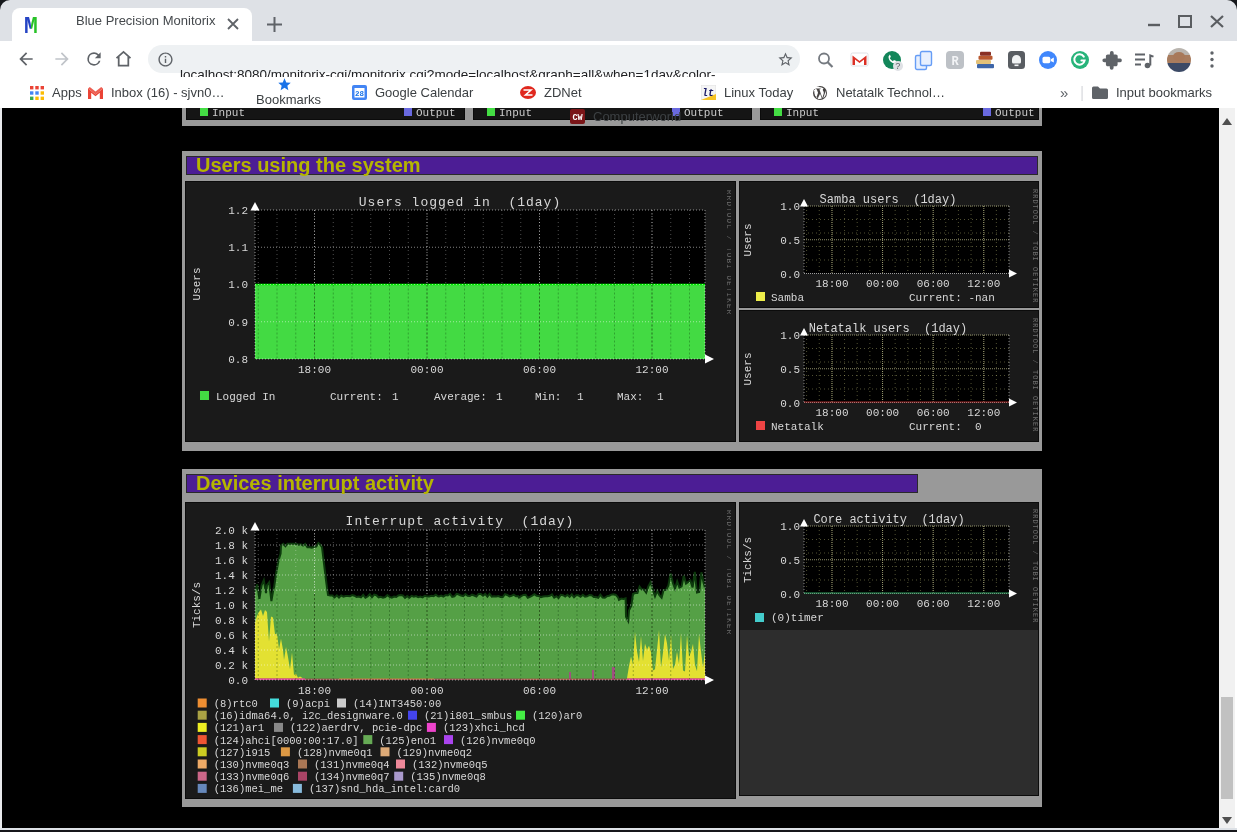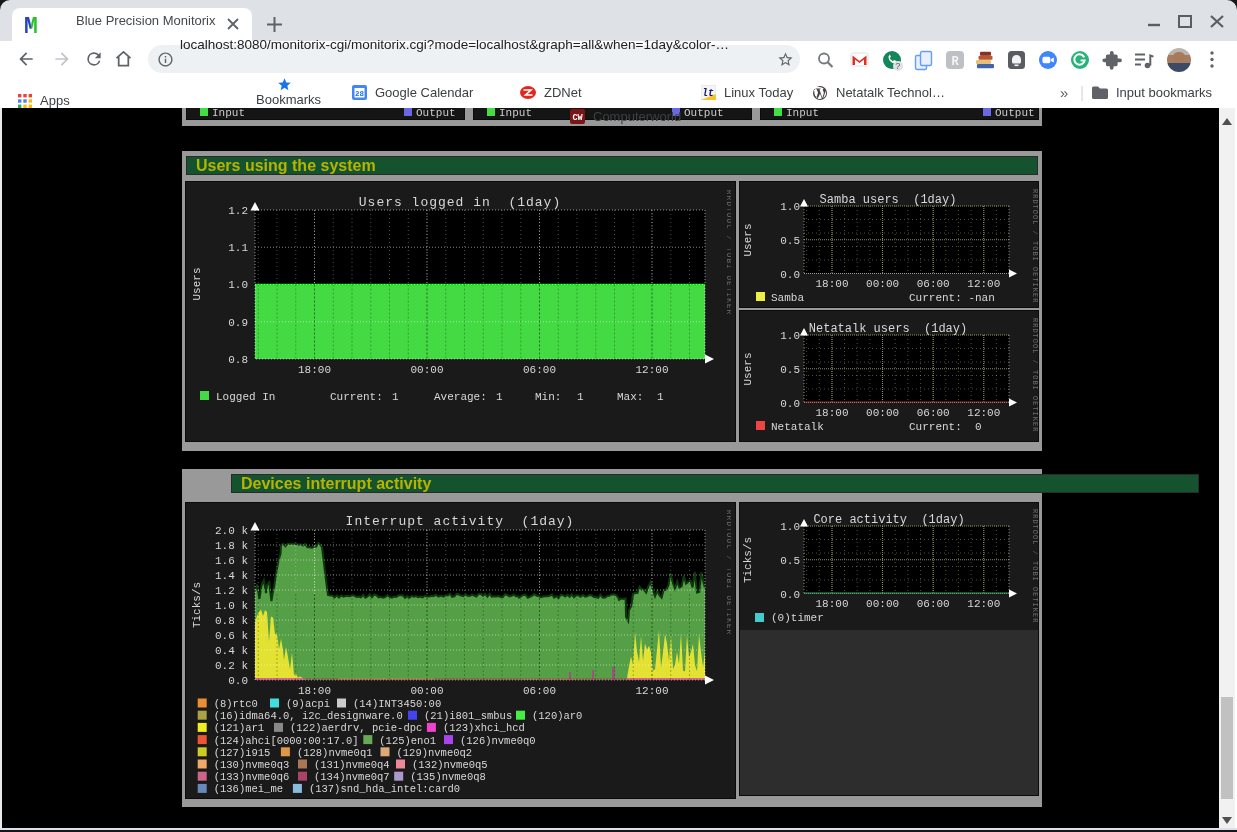--- a/index.html
+++ b/index.html
@@ -6,28 +6,28 @@
 *{box-sizing:border-box;}
 body{font-family:"Liberation Sans",sans-serif;position:relative;}
 .abs{position:absolute;}
 
 #tabstrip{left:0;top:0;width:1237px;height:41px;background:#dee1e6;}
 #tab{left:12px;top:8px;width:240px;height:33px;background:#fff;border-radius:8px 8px 0 0;}
 #tabtitle{left:64px;top:13px;font-size:13px;color:#45494d;margin-left:12px;}
 #winctl{right:0;top:0;width:110px;height:41px;}
 #toolbar{left:0;top:41px;width:1237px;height:36px;background:#fff;}
 #omnibox{left:148px;top:45px;width:652px;height:28px;background:#eef1f3;border-radius:14px;}
-#urltext{left:180px;top:37px;font-size:13.5px;color:#202124;white-space:nowrap;}
+#urltext{left:180px;top:67px;font-size:13.5px;color:#202124;white-space:nowrap;}
 #bookmarks{left:0;top:77px;width:1237px;height:31px;background:#fff;}
 .bk{position:absolute;top:0;height:31px;display:flex;align-items:center;font-size:13px;color:#3c4043;}
 .bk .lbl{margin-left:8px;}
 
 #content{left:0;top:108px;width:1237px;height:724px;background:#000;}
 .section{position:absolute;background:#999999;}
-.sectitle{position:absolute;left:4px;top:5px;background:#14532d;color:#b5b500;font-weight:bold;font-size:16px;line-height:17px;padding-left:9px;border:1px solid #2a2a2a;}
+.sectitle{position:absolute;left:4px;top:5px;background:#4c1d95;color:#b5b500;font-weight:bold;font-size:20px;line-height:17px;padding-left:9px;border:1px solid #2a2a2a;}
 .panel{position:absolute;background:#1a1a1a;border:1px solid #0b0b0b;}
 svg text{font-family:"Liberation Mono",monospace;}
 
 #sbar{left:1219px;top:108px;width:16px;height:724px;background:#f1f1f1;}
 #sthumb{left:1221px;top:697px;width:12px;height:102px;background:#c1c1c1;}
 
 #bleft{left:0;top:108px;width:2px;height:724px;background:#e8eaed;}
 #bright{left:1235px;top:108px;width:2px;height:724px;background:#fff;}
 #bbot1{left:0;top:828px;width:1237px;height:2px;background:#dde1e6;}
 #bbot2{left:0;top:830px;width:1237px;height:2px;background:#17171b;}
@@ -60,21 +60,21 @@
 </svg>
 
 <div class="section" style="left:182px;top:151px;width:860px;height:300px;">
   <div class="sectitle" style="width:852px;">Users using the system</div>
   <div class="panel" id="p-users" style="left:3px;top:30px;width:551px;height:261px;"></div>
   <div class="panel" id="p-samba" style="left:557px;top:30px;width:300px;height:127px;"></div>
   <div class="panel" id="p-netatalk" style="left:557px;top:159px;width:300px;height:132px;"></div>
 </div>
 
 <div class="section" style="left:182px;top:469px;width:860px;height:338px;">
-  <div class="sectitle" style="width:968px;margin-left:45px;">Devices interrupt activity</div>
+  <div class="sectitle" style="width:732px;">Devices interrupt activity</div>
   <div class="panel" id="p-int" style="left:3px;top:33px;width:551px;height:297px;"></div>
   <div class="panel" id="p-core" style="left:557px;top:33px;width:300px;height:294px;background:#2d2d2d;">
      <div style="position:absolute;left:0px;top:0px;width:298px;height:127px;background:#1a1a1a;"></div>
   </div>
 </div>
 
 <svg class="abs" id="g1" style="left:189px;top:184px;" width="542" height="252">
   <rect x="66" y="26" width="450" height="149" fill="#000"></rect>
   <rect x="66" y="100.5" width="450" height="74.5" fill="#43da43"></rect>
   <line x1="66" y1="100.5" x2="516" y2="100.5" stroke="#00ee00" stroke-width="1.5"></line>
@@ -617,36 +617,43 @@
 <div class="abs" style="left:1173px;top:52px;width:12px;height:9px;border-radius:50%;background:#a8795a;"></div>
 <svg class="abs" style="left:1203px;top:50px;" width="18" height="20">
     <g fill="#5f6368">
       <circle cx="9" cy="3" r="1.7"></circle>
       <circle cx="9" cy="9.5" r="1.7"></circle>
       <circle cx="9" cy="16" r="1.7"></circle>
     </g>
   </svg>
 <div class="abs" id="bookmarks"></div>
 <div id="bkitems" style="position:absolute;left:0;top:77px;width:1237px;height:31px;">
-  <div class="bk" style="left:18px;align-items:flex-end;">
+  <div class="bk" style="left:30px;">
     <svg width="14" height="14">
         <g>
       <rect x="0" y="0" width="3.4" height="3.4" fill="#ea4335"></rect>
           <rect x="5.3" y="0" width="3.4" height="3.4" fill="#ea4335"></rect>
           <rect x="10.6" y="0" width="3.4" height="3.4" fill="#ea4335"></rect>
       <rect x="0" y="5.3" width="3.4" height="3.4" fill="#4285f4"></rect>
           <rect x="5.3" y="5.3" width="3.4" height="3.4" fill="#4285f4"></rect>
           <rect x="10.6" y="5.3" width="3.4" height="3.4" fill="#fbbc04"></rect>
       <rect x="0" y="10.6" width="3.4" height="3.4" fill="#34a853"></rect>
           <rect x="5.3" y="10.6" width="3.4" height="3.4" fill="#fbbc04"></rect>
           <rect x="10.6" y="10.6" width="3.4" height="3.4" fill="#fbbc04"></rect>
     </g>
       </svg>
       <span class="lbl">Apps</span>
   </div>
+  <div class="bk" style="left:88px;">
+    <svg width="15" height="12">
+        <path d="M0 12 V1.5 L7.5 7.5 L15 1.5 V12 H11.8 V5.8 L7.5 9.2 L3.2 5.8 V12 Z" fill="#ea4335"></path>
+        <path d="M0 1.5 L1.8 0 L7.5 4.6 L13.2 0 L15 1.5 L7.5 7.5 Z" fill="#ea4335" opacity=".85"></path>
+      </svg>
+      <span class="lbl">Inbox (16) - sjvn0…</span>
+  </div>
   <div class="bk" style="left:248px;flex-direction:column;">
     <svg width="15" height="15" viewBox="0 0 24 24">
         <path fill="#1a73e8" d="M12 17.27L18.18 21l-1.64-7.03L22 9.24l-7.19-.61L12 2 9.19 8.63 2 9.24l5.46 4.73L5.82 21z"></path>
       </svg>
       <span class="lbl">Bookmarks</span>
   </div>
   <div class="bk" style="left:352px;justify-content:center;">
     <svg width="15" height="15">
         <rect x="0" y="0" width="15" height="15" rx="2" fill="#4285f4"></rect>
         <rect x="2.5" y="3" width="10" height="9.5" fill="#fff"></rect>

